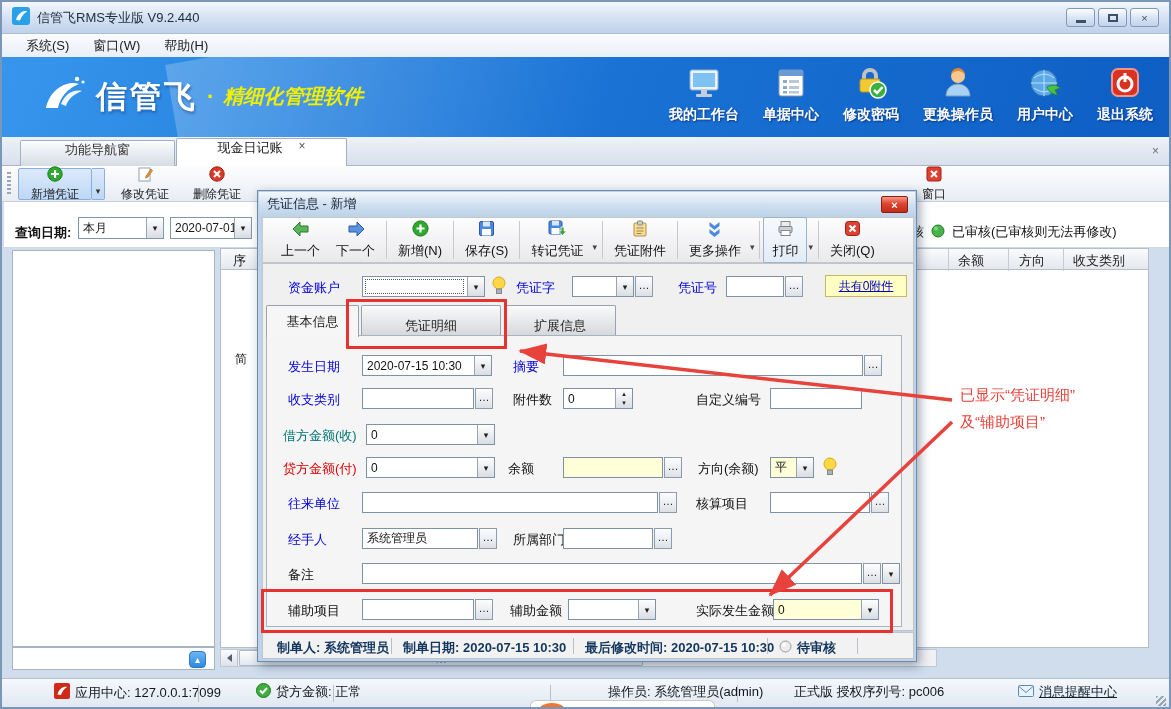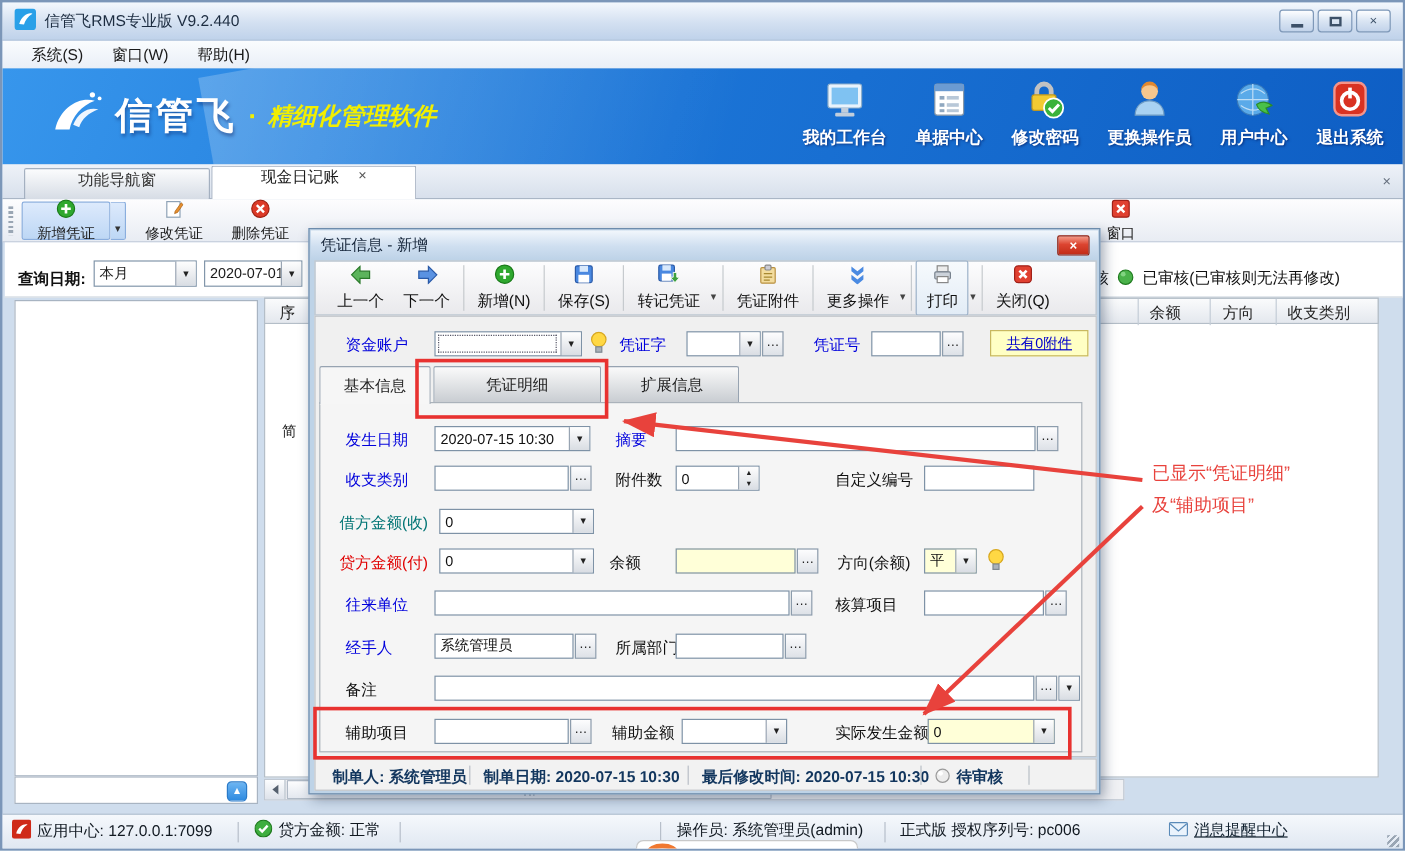--- a/index.html
+++ b/index.html
@@ -130,38 +130,38 @@
   .field { position:absolute; height:21px; background:#fff; border:1px solid #7e92a6; display:flex; align-items:center;}
   .field.yellow { background:#ffffd8; }
   .fval { flex:1; padding:0 4px; font-size:12px; color:#111; white-space:nowrap; overflow:hidden;}
   .dotted-inner { position:absolute; left:2px; top:2px; right:20px; bottom:2px; border:1px dotted #556;}
   .more { position:absolute; width:18px; height:21px; background:linear-gradient(180deg,#fdfdfe,#dde1e7);
     border:1px solid #8c9cac; display:flex; align-items:center; justify-content:center; font-size:11px; color:#222;}
   .more::after { content:"…"; margin-top:-4px; }
   .spin { width:17px; height:100%; border-left:1px solid #98a4b2; display:flex; flex-direction:column;
     background:linear-gradient(180deg,#fefefe,#d9dde3);}
   .spin i { flex:1; display:flex; align-items:center; justify-content:center; font-style:normal; font-size:7px; color:#222;}
-  .dtab { position:absolute; top:114px; height:30px; display:flex; align-items:center; justify-content:center;
+  .dtab { position:absolute; top:114px; height:40px; display:flex; align-items:center; justify-content:center;
     font-size:13px; border:1px solid #97a3b1; border-bottom:none; border-radius:2px 2px 0 0;
     background:linear-gradient(180deg,#fafafa,#c9cdd2); color:#222;}
   .dtab.active { background:#f6f6f6; height:32px; z-index:2; }
   .dpanel { position:absolute; left:8px; top:144px; width:636px; height:292px; background:#f5f5f5; border:1px solid #aab2ba;}
   .attachbox { position:absolute; height:22px; background:#ffffc4; border:1px solid #c8b860;
     display:flex; align-items:center; justify-content:center; font-size:12px;}
   .attachbox span { color:#0000cc; text-decoration:underline; }
 
   
   .redbox { position:absolute; border:3px solid #e83230; z-index:20; }
   .ann { position:absolute; left:958px; top:379px; z-index:20; color:#e8423c; font-size:15px; line-height:27px; white-space:nowrap;}
   .overlay { position:absolute; left:0; top:0; z-index:21; pointer-events:none; }
 
   
   .statusbar { left:0; top:676px; width:100%; height:31px;
     background:linear-gradient(180deg,#f5f8fc,#dfe7f1); border-top:1px solid #b5c2d2; font-size:13px; color:#101820; z-index:2;}
-  .sitem { position:absolute; top:4px; display:flex; align-items:center; gap:5px; white-space:nowrap;}
+  .sitem { position:absolute; top:4px; display:flex; align-items:center; gap:5px; white-space:nowrap;margin-left:44px;}
   .ssep { position:absolute; top:6px; width:1px; height:17px; background:#b7bfca; }
   .msglink { text-decoration:underline; color:#10202e; }
   .sgrip { position:absolute; right:3px; bottom:3px; width:10px; height:10px;
     background:repeating-linear-gradient(135deg,#9aa6b4 0 2px,transparent 2px 4px);}
   .watermark { position:absolute; left:528px; top:698px; width:185px; height:11px; background:#fff;
     border:1px solid #c9c9c9; border-bottom:none; border-radius:6px 6px 0 0; z-index:3; overflow:hidden;}
   .watermark i { position:absolute; left:8px; top:2px; width:26px; height:14px; border-radius:50%;
     border:4px solid #f07830; display:block;}
 </style>
 </head>

